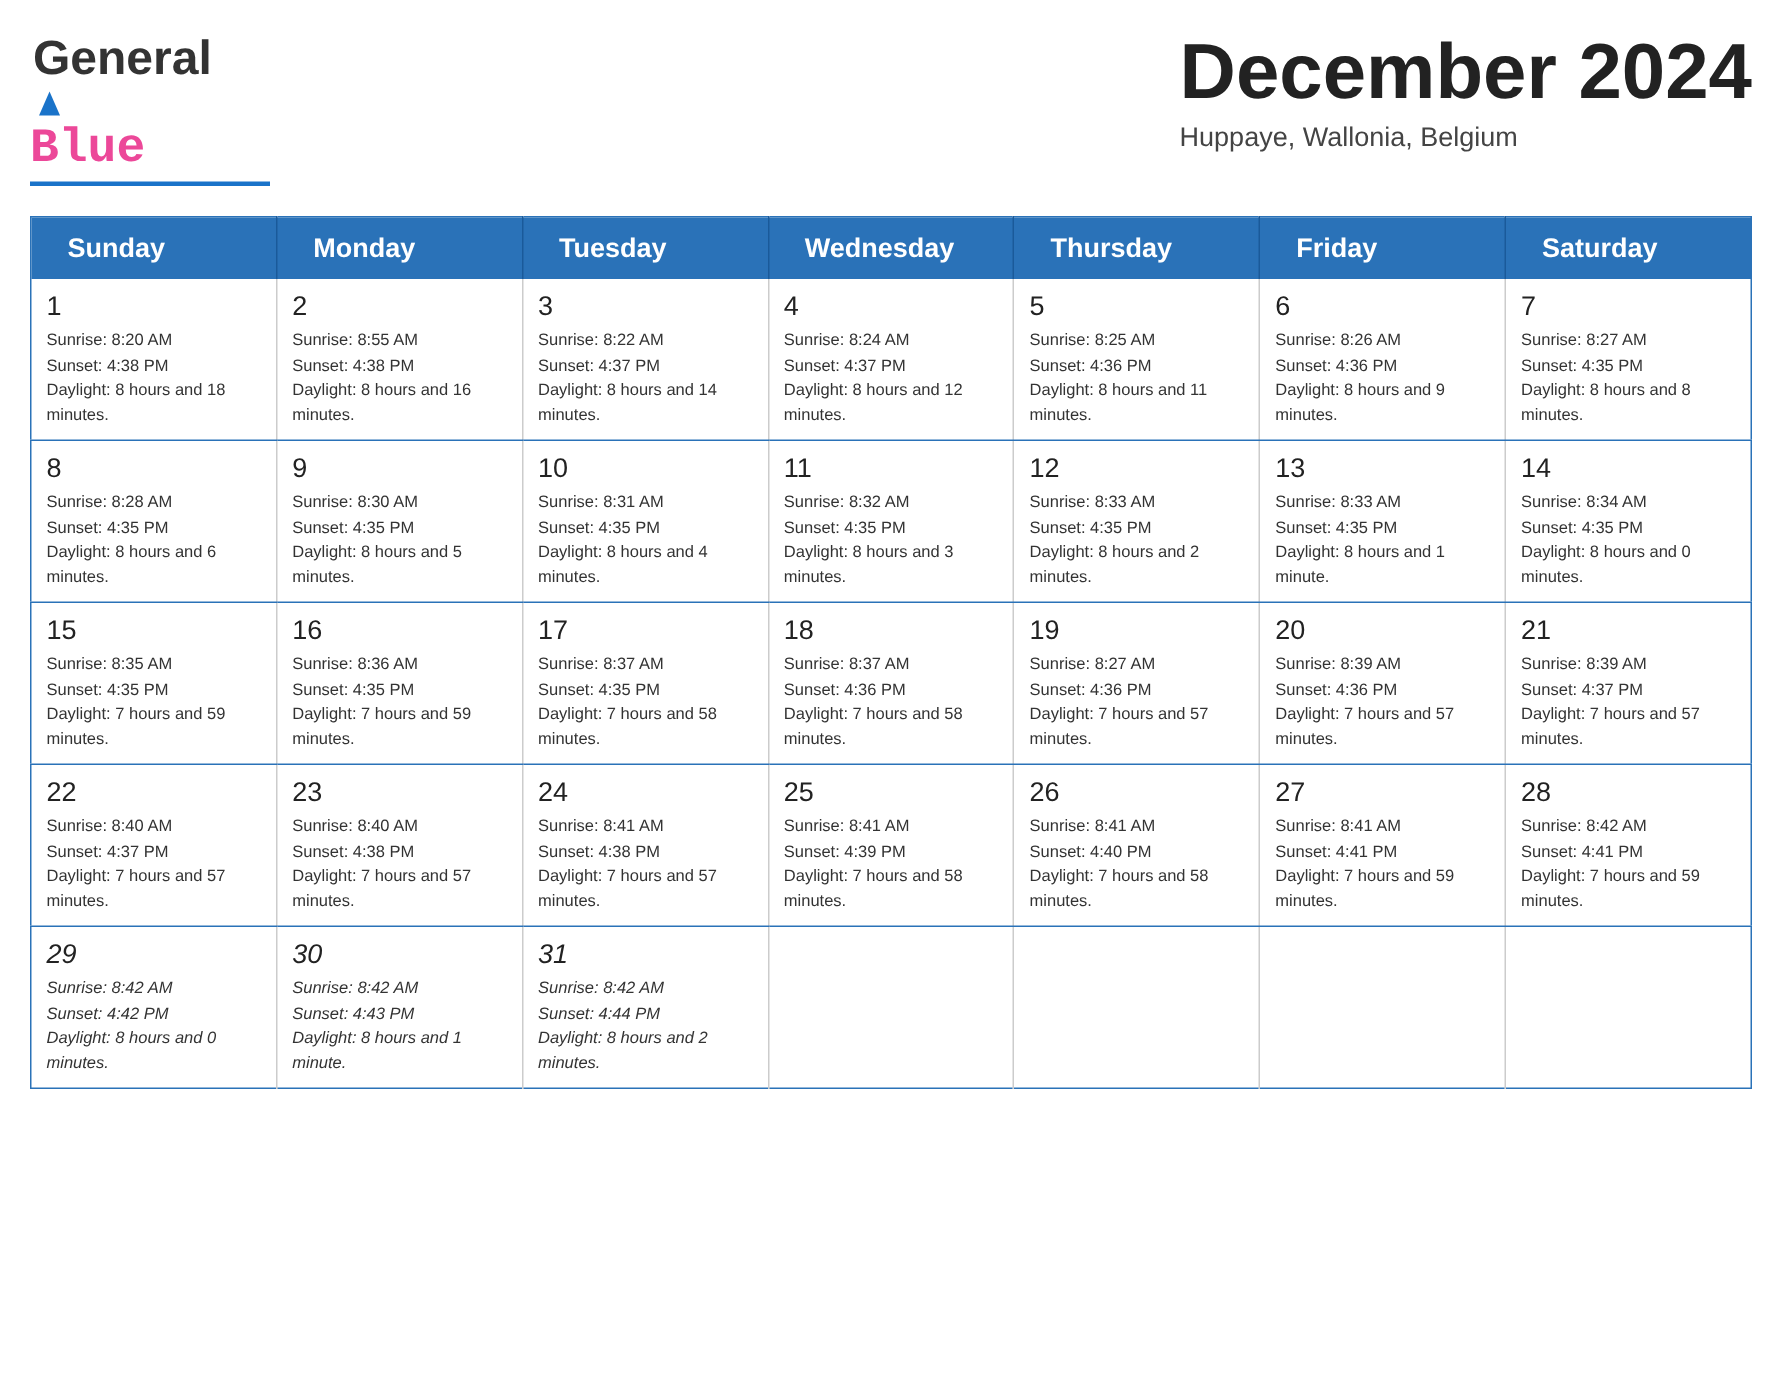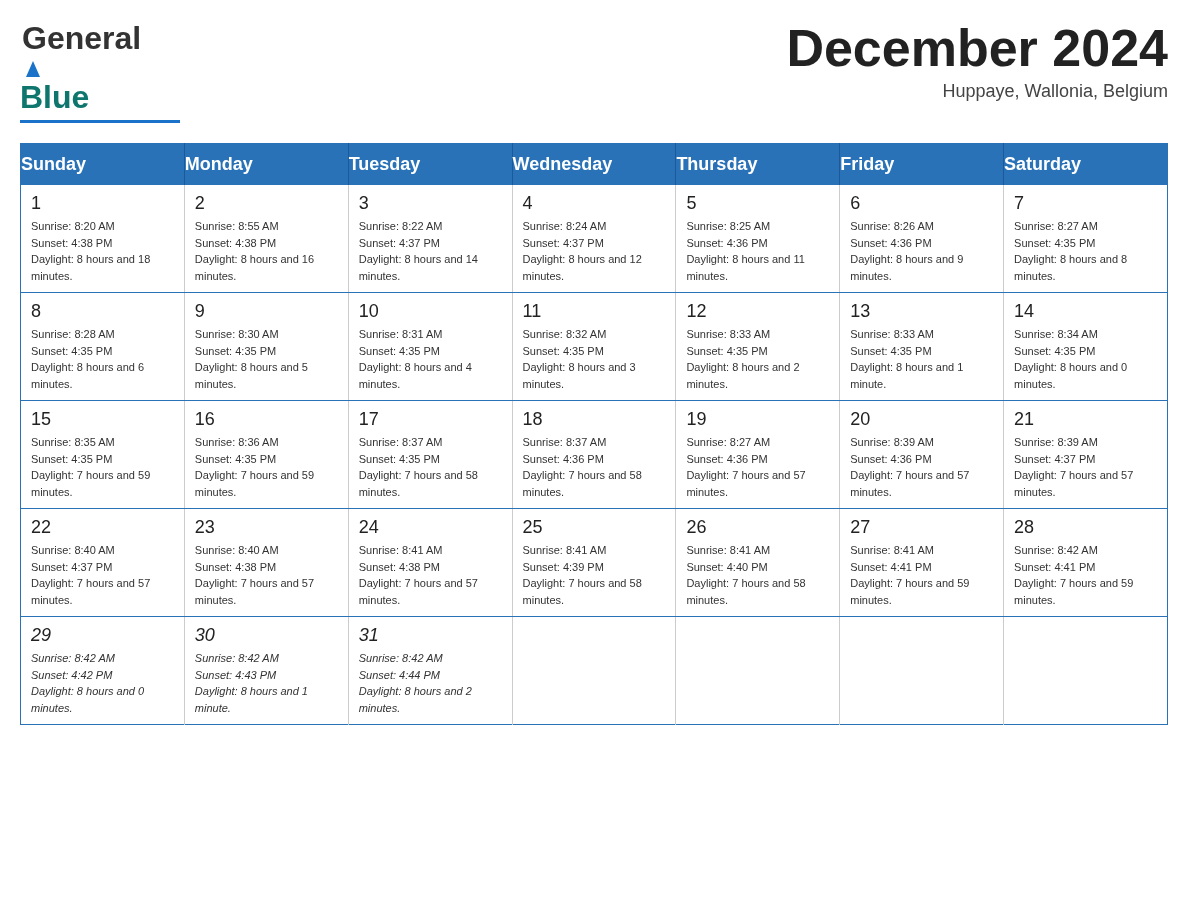--- a/index.html
+++ b/index.html
@@ -16,21 +16,21 @@
       align-items: flex-start;
       margin-bottom: 20px;
     }
     .logo-line {
       width: 160px;
       height: 3px;
       background: #1a73c9;
       margin-top: 4px;
     }
     .title-block {
-      text-align: right;
+      text-align: left;
     }
     .month-year {
       font-size: 52px;
       font-weight: bold;
       color: #222;
       line-height: 1.1;
     }
     .location {
       font-size: 18px;
       color: #444;
@@ -38,21 +38,21 @@
     }
     .calendar {
       width: 100%;
       border-collapse: collapse;
       border: 1px solid #2a72b8;
     }
     .calendar th {
       background: #2a72b8;
       color: #fff;
       font-size: 18px;
-      padding: 10px 0;
+      padding: 10px 24px;
       text-align: left;
       border-right: 1px solid #1a5a9a;
     }
     .calendar th:last-child {
       border-right: none;
     }
     .calendar td {
       vertical-align: top;
       padding: 8px 10px;
       border-right: 1px solid #ccc;
@@ -101,21 +101,21 @@
   <div class="logo-wrapper">
     <div class="logo-row">
       <span style="font-size:32px;font-weight:bold;color:#333;">General</span>
       <span style="display:inline-block;margin-left:2px;margin-bottom:2px;">
         <svg width="22" height="22" viewBox="0 0 22 22">
           <polygon points="4,20 18,20 11,4" fill="#1a73c9"></polygon>
         </svg>
       </span>
     </div>
     <div>
-      <span style="font-size:32px;font-weight:bold;color:#0f766e;display:block;margin-top:-6px;">Blue</span>
+      <span style="font-size:32px;font-weight:bold;color:#ec4899;display:block;margin-top:-6px;font-family:Liberation Mono, monospace;">Blue</span>
     </div>
     <div class="logo-line"></div>
   </div>
   <div class="title-block">
     <div class="month-year">December 2024</div>
     <div class="location">Huppaye, Wallonia, Belgium</div>
   </div>
 </div>
 
 <table class="calendar">

